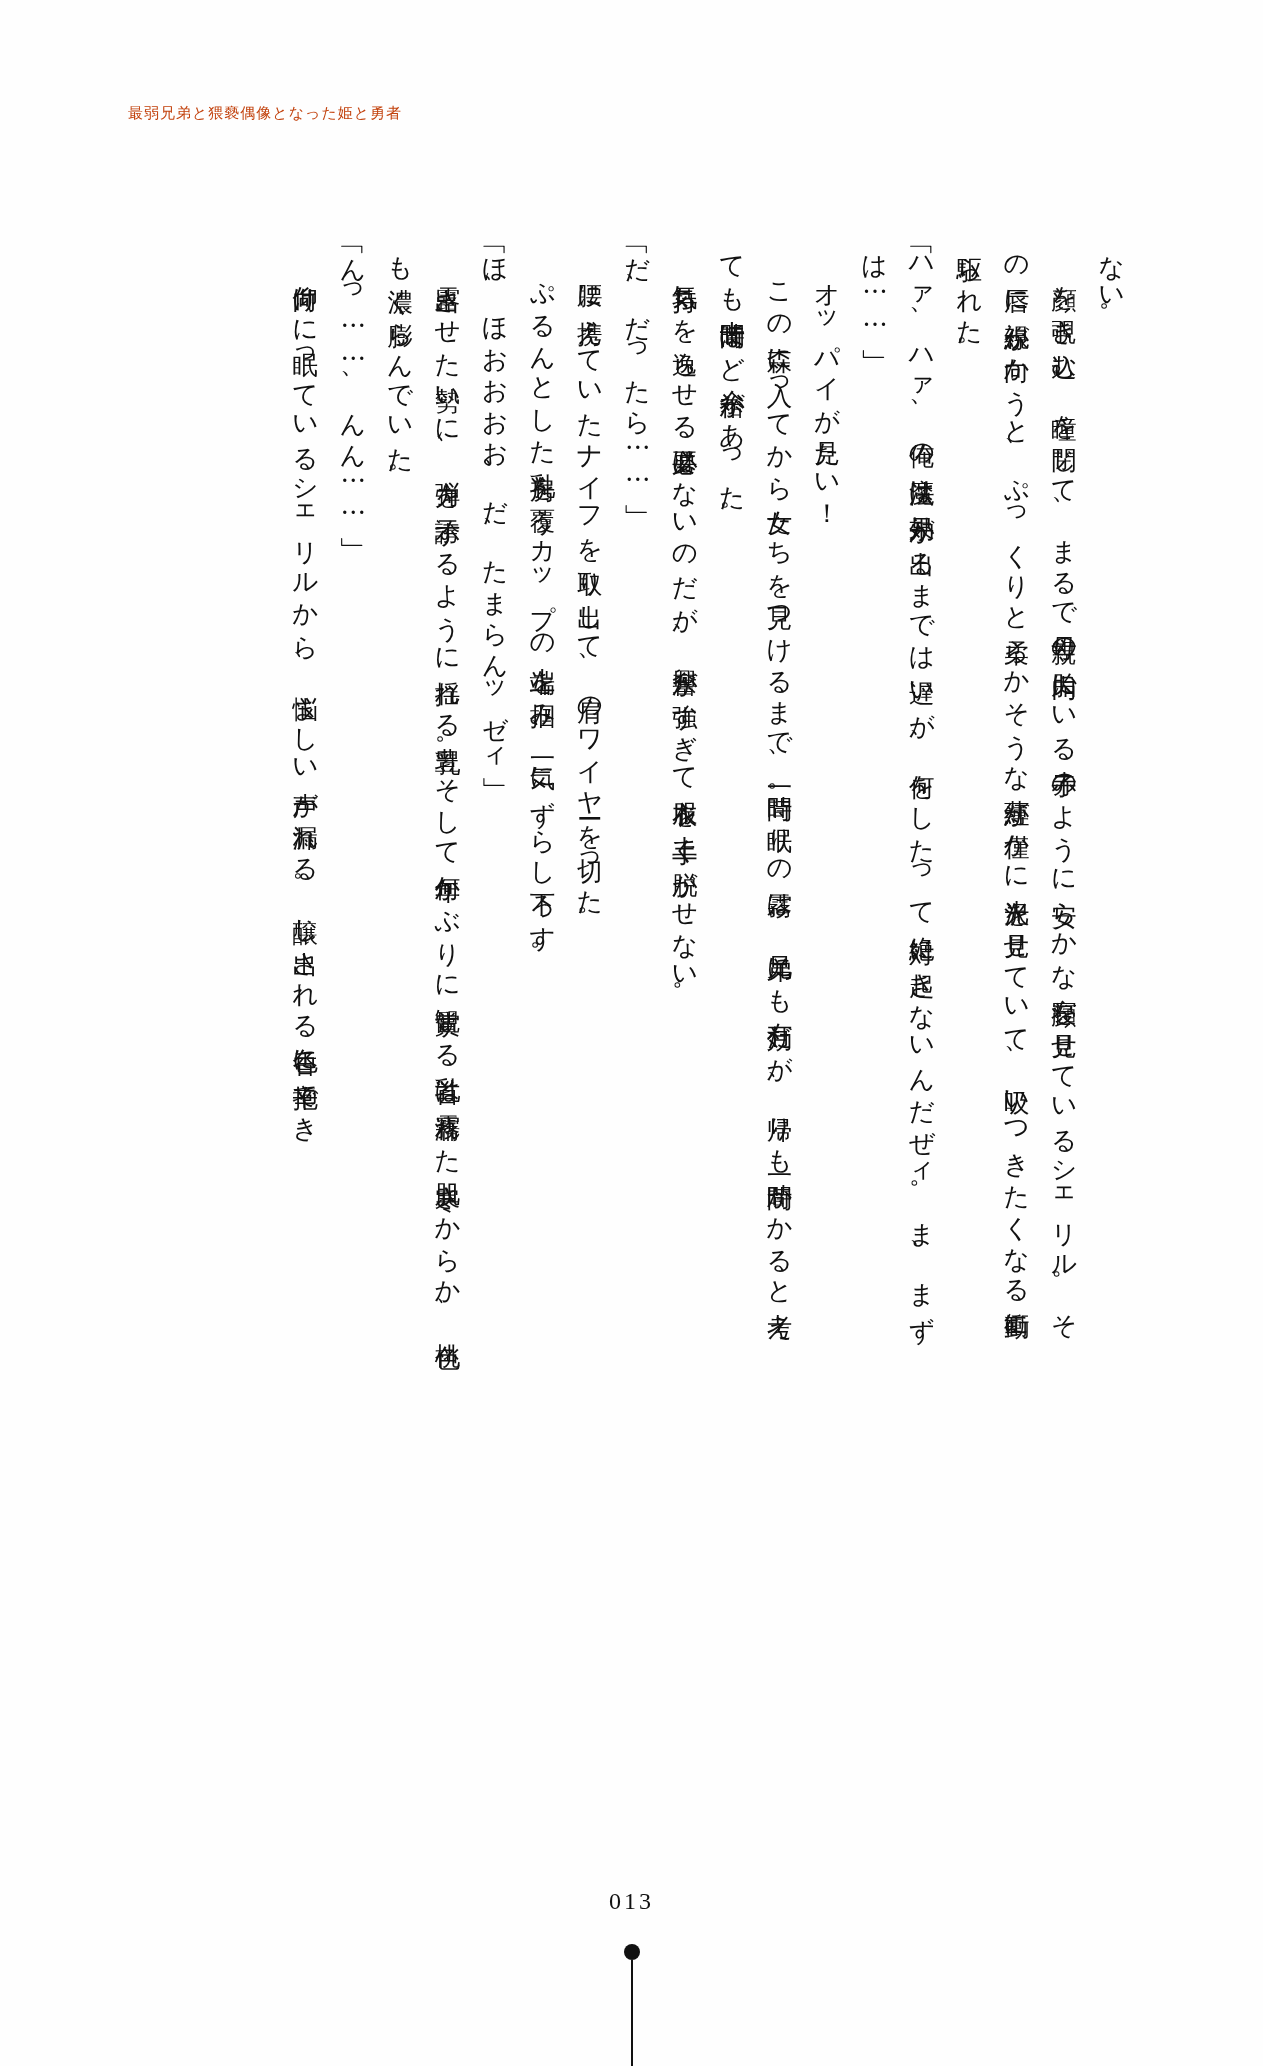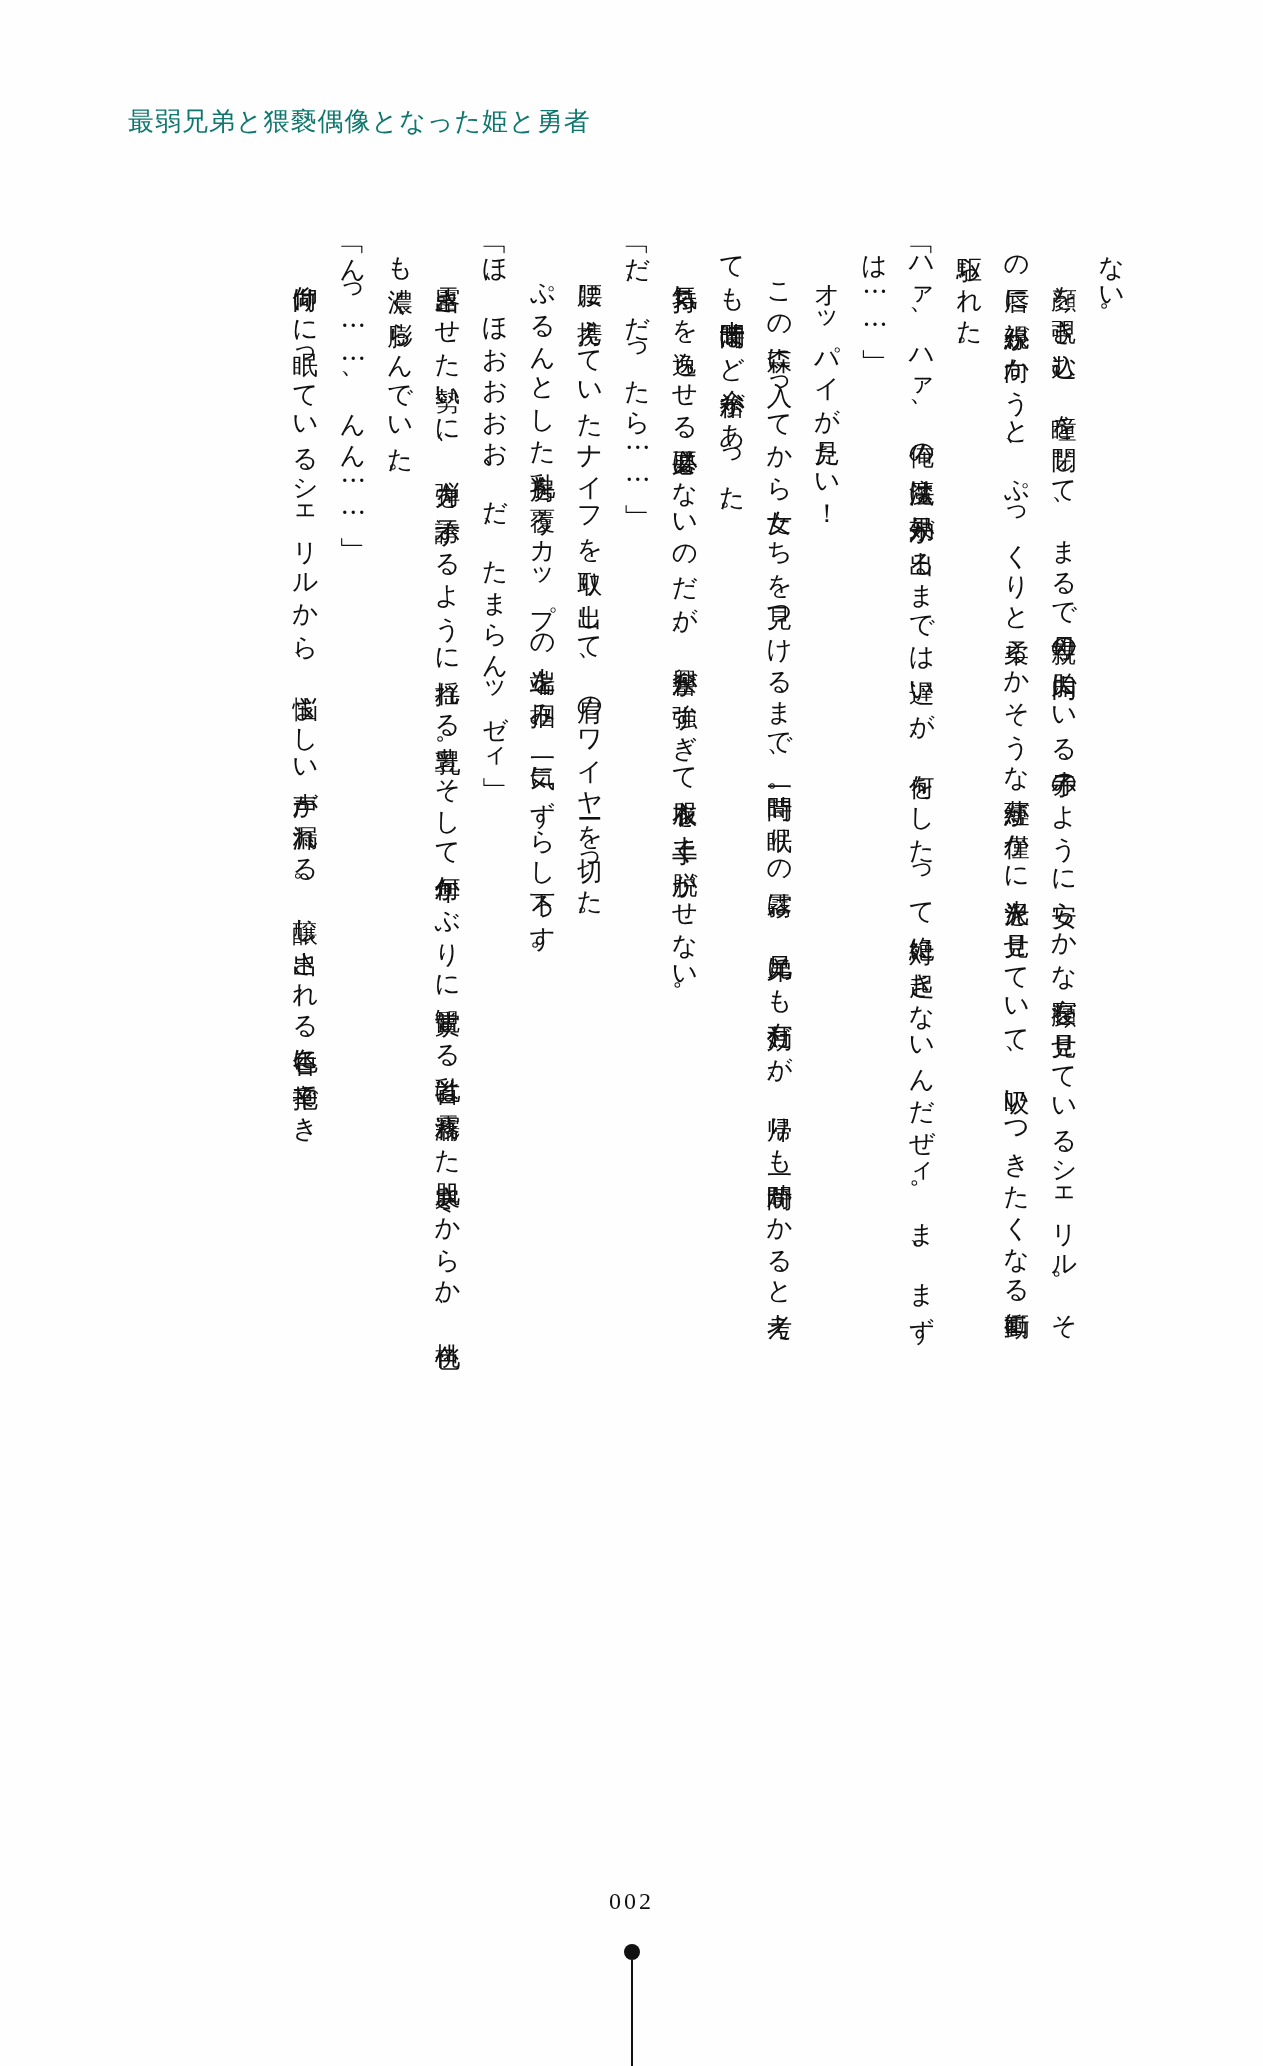--- a/index.html
+++ b/index.html
@@ -20,23 +20,23 @@
     position: absolute;
     inset: 0;
     background: #fefefe;
   }
 
   
   .running-head {
     position: absolute;
     top: 104px;
     left: 128px;
-    font-size: 26px;
+    font-size: 15px;
     letter-spacing: 1px;
-    color: #0f766e;
+    color: #c2410c;
     font-family: "Liberation Serif", "DejaVu Serif", serif;
     white-space: nowrap;
   }
 
   
   .body-text {
     position: absolute;
     top: 238px;
     right: 128px;
     height: 1090px;
@@ -108,18 +108,18 @@
     <p>　気持ちを逸らせる必要はないのだが、興奮が強すぎて衣服を上手く脱がせない。</p>
     <p>「だ、だったら……」</p>
     <p>　腰に携えていたナイフを取り出して、肩のワイヤーを切った。</p>
     <p>　ぷるんとした乳房を覆うカップの上端を掴み、一気にずらし下ろす。</p>
     <p>「ほ、ほおおおお、だ、たまらんッゼィ」</p>
     <p>　露出させた勢いに、弾力を誇示するように揺れる豊乳。そして何年かぶりに観賞する乳首は霧濡れた肌寒さからか、桃色も濃く膨らんでいた。</p>
     <p>「んっ……、んん……」</p>
     <p>　仰向けに眠っているシェリルから、悩ましい声が漏れる。醸し出される色香に辛抱でき</p>
   </div>
 
-  <div class="folio">002</div>
+  <div class="folio">013</div>
 
   <div class="ornament-dot"></div>
   <div class="ornament-rule"></div>
 
 </div>
 
 </body></html>

